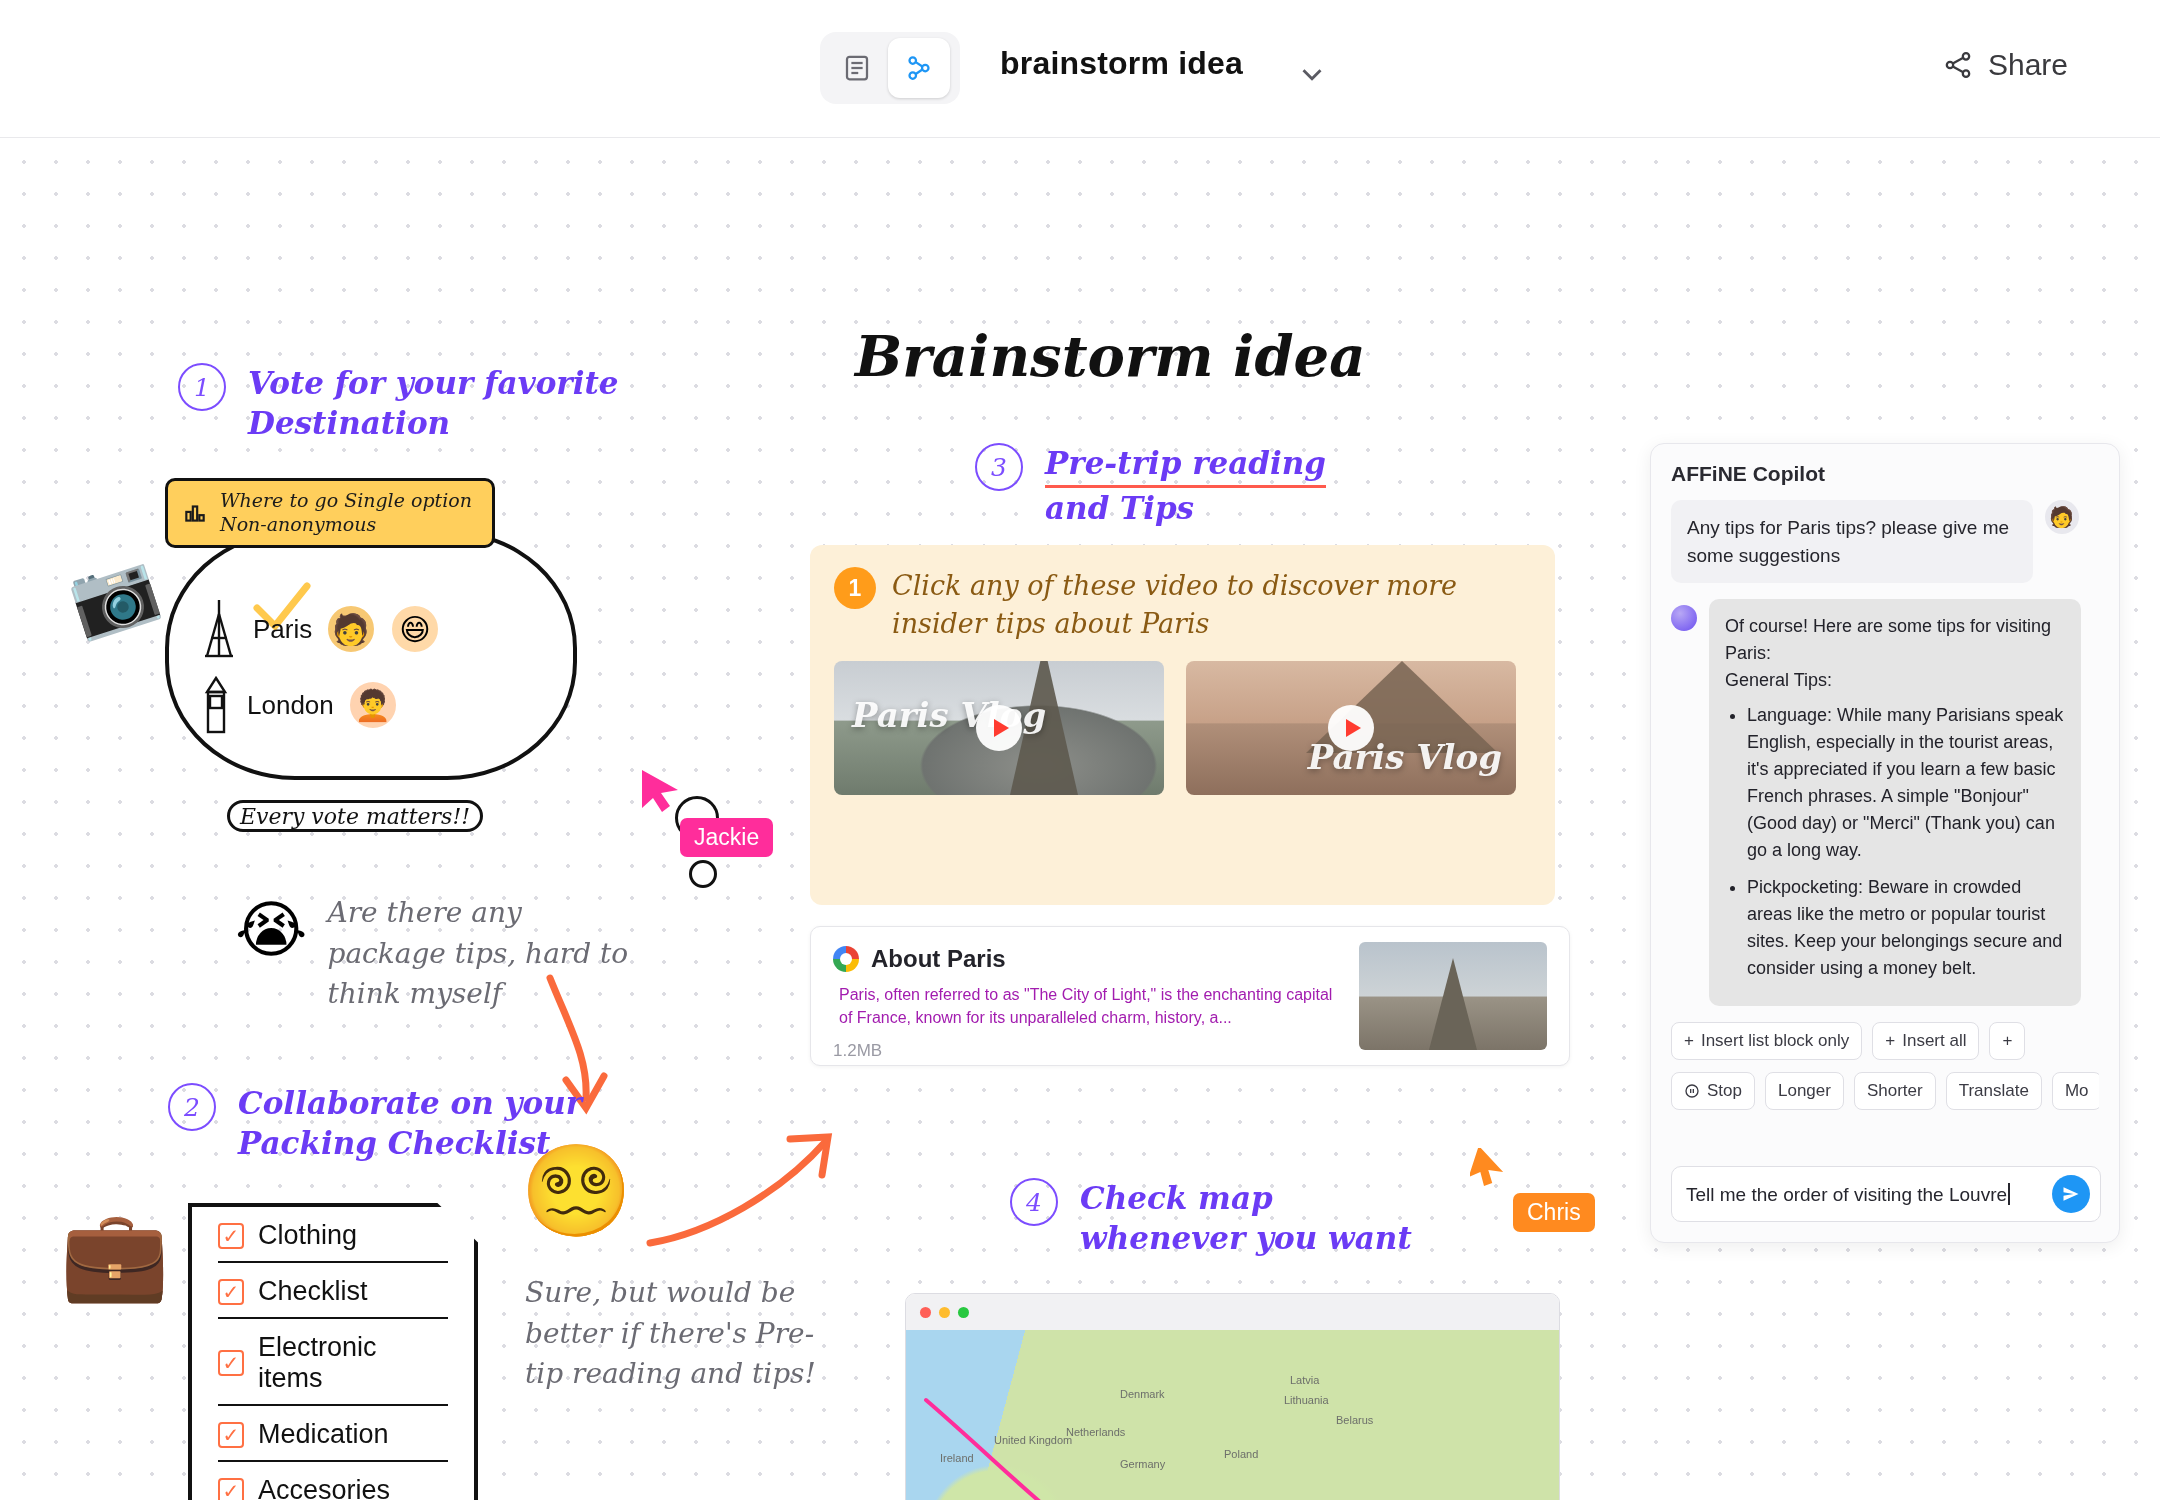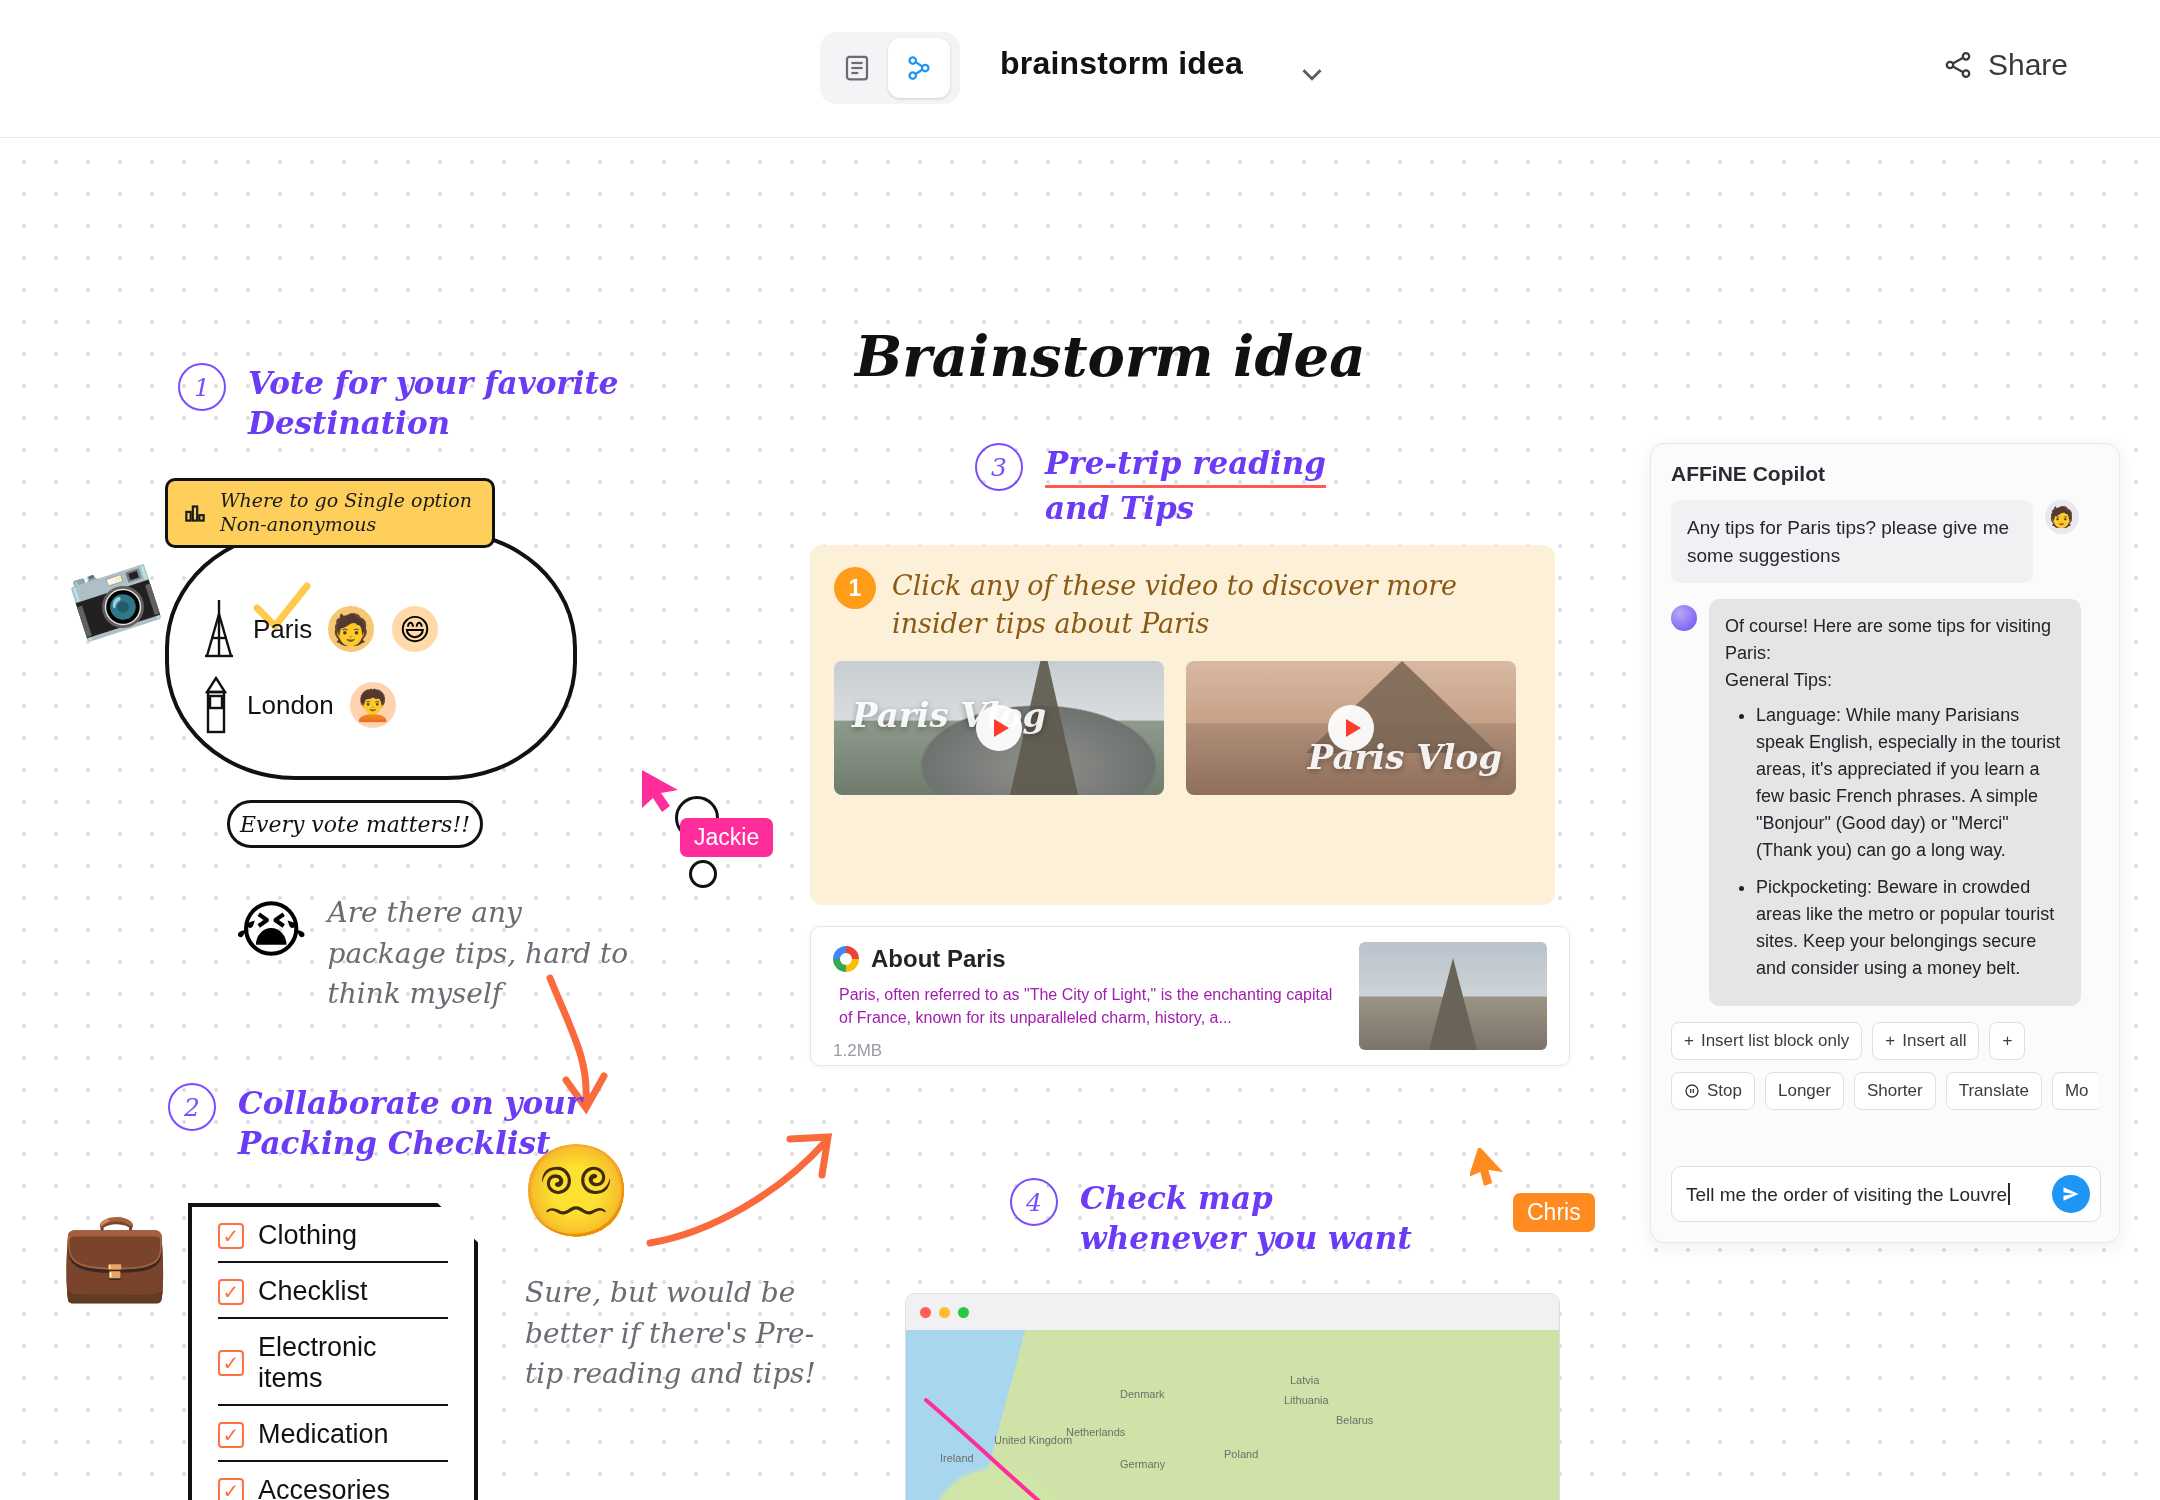--- a/index.html
+++ b/index.html
@@ -80,21 +80,21 @@
   .poll-row { position:absolute; display:flex; align-items:center; gap:14px; z-index:4; }
   .poll-name { font-size:26px; color:#111; }
   .av {
     width:50px; height:50px; border-radius:50%;
     display:flex; align-items:center; justify-content:center; font-size:30px;
     background:#f7c873; border:2px solid #fff;
   }
   .av.b { background:#ffd9a8; }
   .av.c { background:#ffd3b0; }
   .vote-pill {
-    position:absolute; left:62px; top:322px; width:256px; height:48px;
+    position:absolute; left:62px; top:322px; width:256px; height:32px;
     border:3px solid #111; border-radius:26px; background:#fff;
     display:flex; align-items:center; justify-content:center;
     font-family:"DejaVu Serif", serif; font-style:italic; font-size:22px; color:#111;
     z-index:5;
   }
   .bub-dot { position:absolute; border:3.5px solid #111; border-radius:50%; background:#fff; }
 
   .cursor-jackie { position:absolute; left:640px; top:630px; }
   .tag {
     position:absolute; padding:6px 14px; border-radius:7px; color:#fff;
@@ -263,21 +263,21 @@
   .ai-row { display:flex; gap:12px; align-items:flex-start; margin-top:16px; }
   .ai-av {
     width:26px;height:26px;border-radius:50%;flex:none;margin-top:6px;
     background:radial-gradient(circle at 35% 32%, #b8a8f5, #6a4ef0);
   }
   .msg-ai {
     background:#e5e5e5; border-radius:10px; padding:14px 16px; width:372px;
     font-size:18px; color:#22222a; line-height:1.5;
   }
   .msg-ai ul { margin:8px 0 0 0; padding-left:22px; }
-  .msg-ai li { margin-bottom:10px;margin-left:9px; }
+  .msg-ai li { margin-bottom:10px; }
   .act-row { display:flex; gap:10px; margin-top:16px; align-items:center; }
   .act-btn {
     border:1px solid #dfdfe5; background:#fff; border-radius:8px;
     padding:8px 12px; font-size:17px; color:#3b3b44; display:flex; gap:7px; align-items:center;
   }
   .act-row2 { display:flex; gap:10px; margin-top:12px; overflow:hidden; }
   .input-bar {
     position:absolute; left:20px; bottom:20px; width:430px; height:56px;
     background:#fff; border:1px solid #dfdfe5; border-radius:10px;
     display:flex; align-items:center; padding:0 10px 0 14px;

